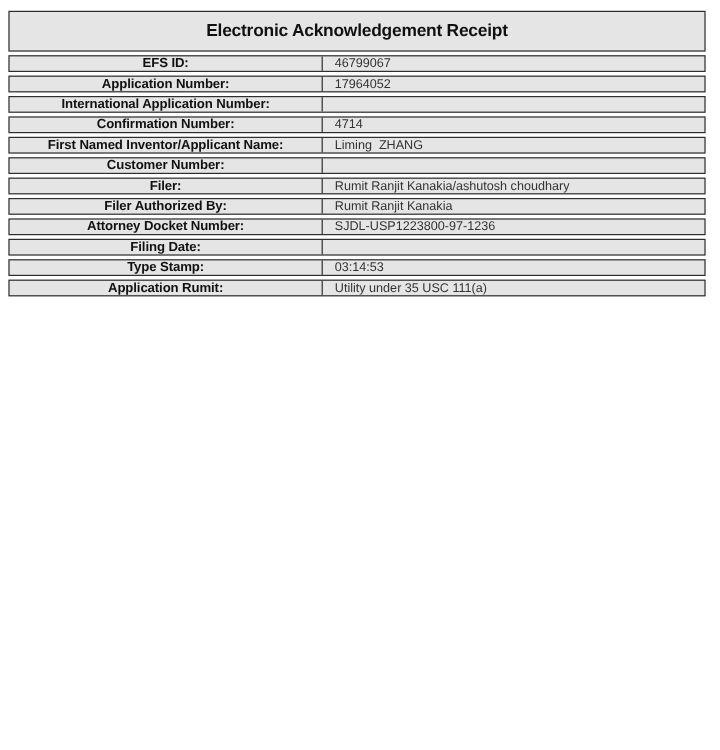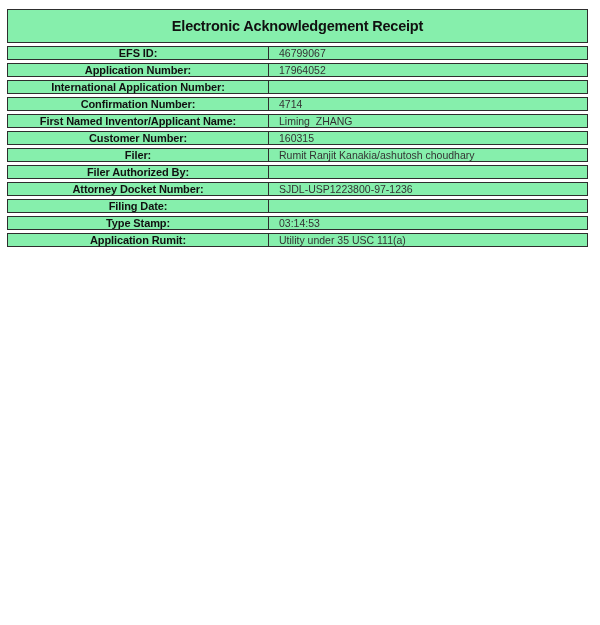--- a/index.html
+++ b/index.html
@@ -13,21 +13,21 @@
   }
   .doc {
     position: absolute;
     left: 7px;
     top: 9px;
     width: 581px;
   }
   .box {
     box-sizing: border-box;
     border: 1px solid #2e2e2e;
-    background: #86efac;
+    background: #e5e5e5;
     margin-bottom: 3px;
   }
   .header-box {
     height: 34px;
     display: flex;
     align-items: center;
     justify-content: center;
     font-weight: bold;
     font-size: 14.5px;
     letter-spacing: -0.2px;
@@ -94,30 +94,30 @@
   </div>
 
 
   <div class="box row">
     <div class="cell-label">First Named Inventor/Applicant Name:</div>
     <div class="cell-value">Liming  ZHANG</div>
   </div>
 
   <div class="box row">
     <div class="cell-label">Customer Number:</div>
-    <div class="cell-value">160315</div>
   </div>
 
   <div class="box row">
     <div class="cell-label">Filer:</div>
     <div class="cell-value">Rumit Ranjit Kanakia/ashutosh choudhary</div>
   </div>
 
   <div class="box row">
     <div class="cell-label">Filer Authorized By:</div>
+    <div class="cell-value">Rumit Ranjit Kanakia</div>
   </div>
 
   <div class="box row">
     <div class="cell-label">Attorney Docket Number:</div>
     <div class="cell-value">SJDL-USP1223800-97-1236</div>
   </div>
 
 
   <div class="box row">
     <div class="cell-label">Filing Date:</div>

